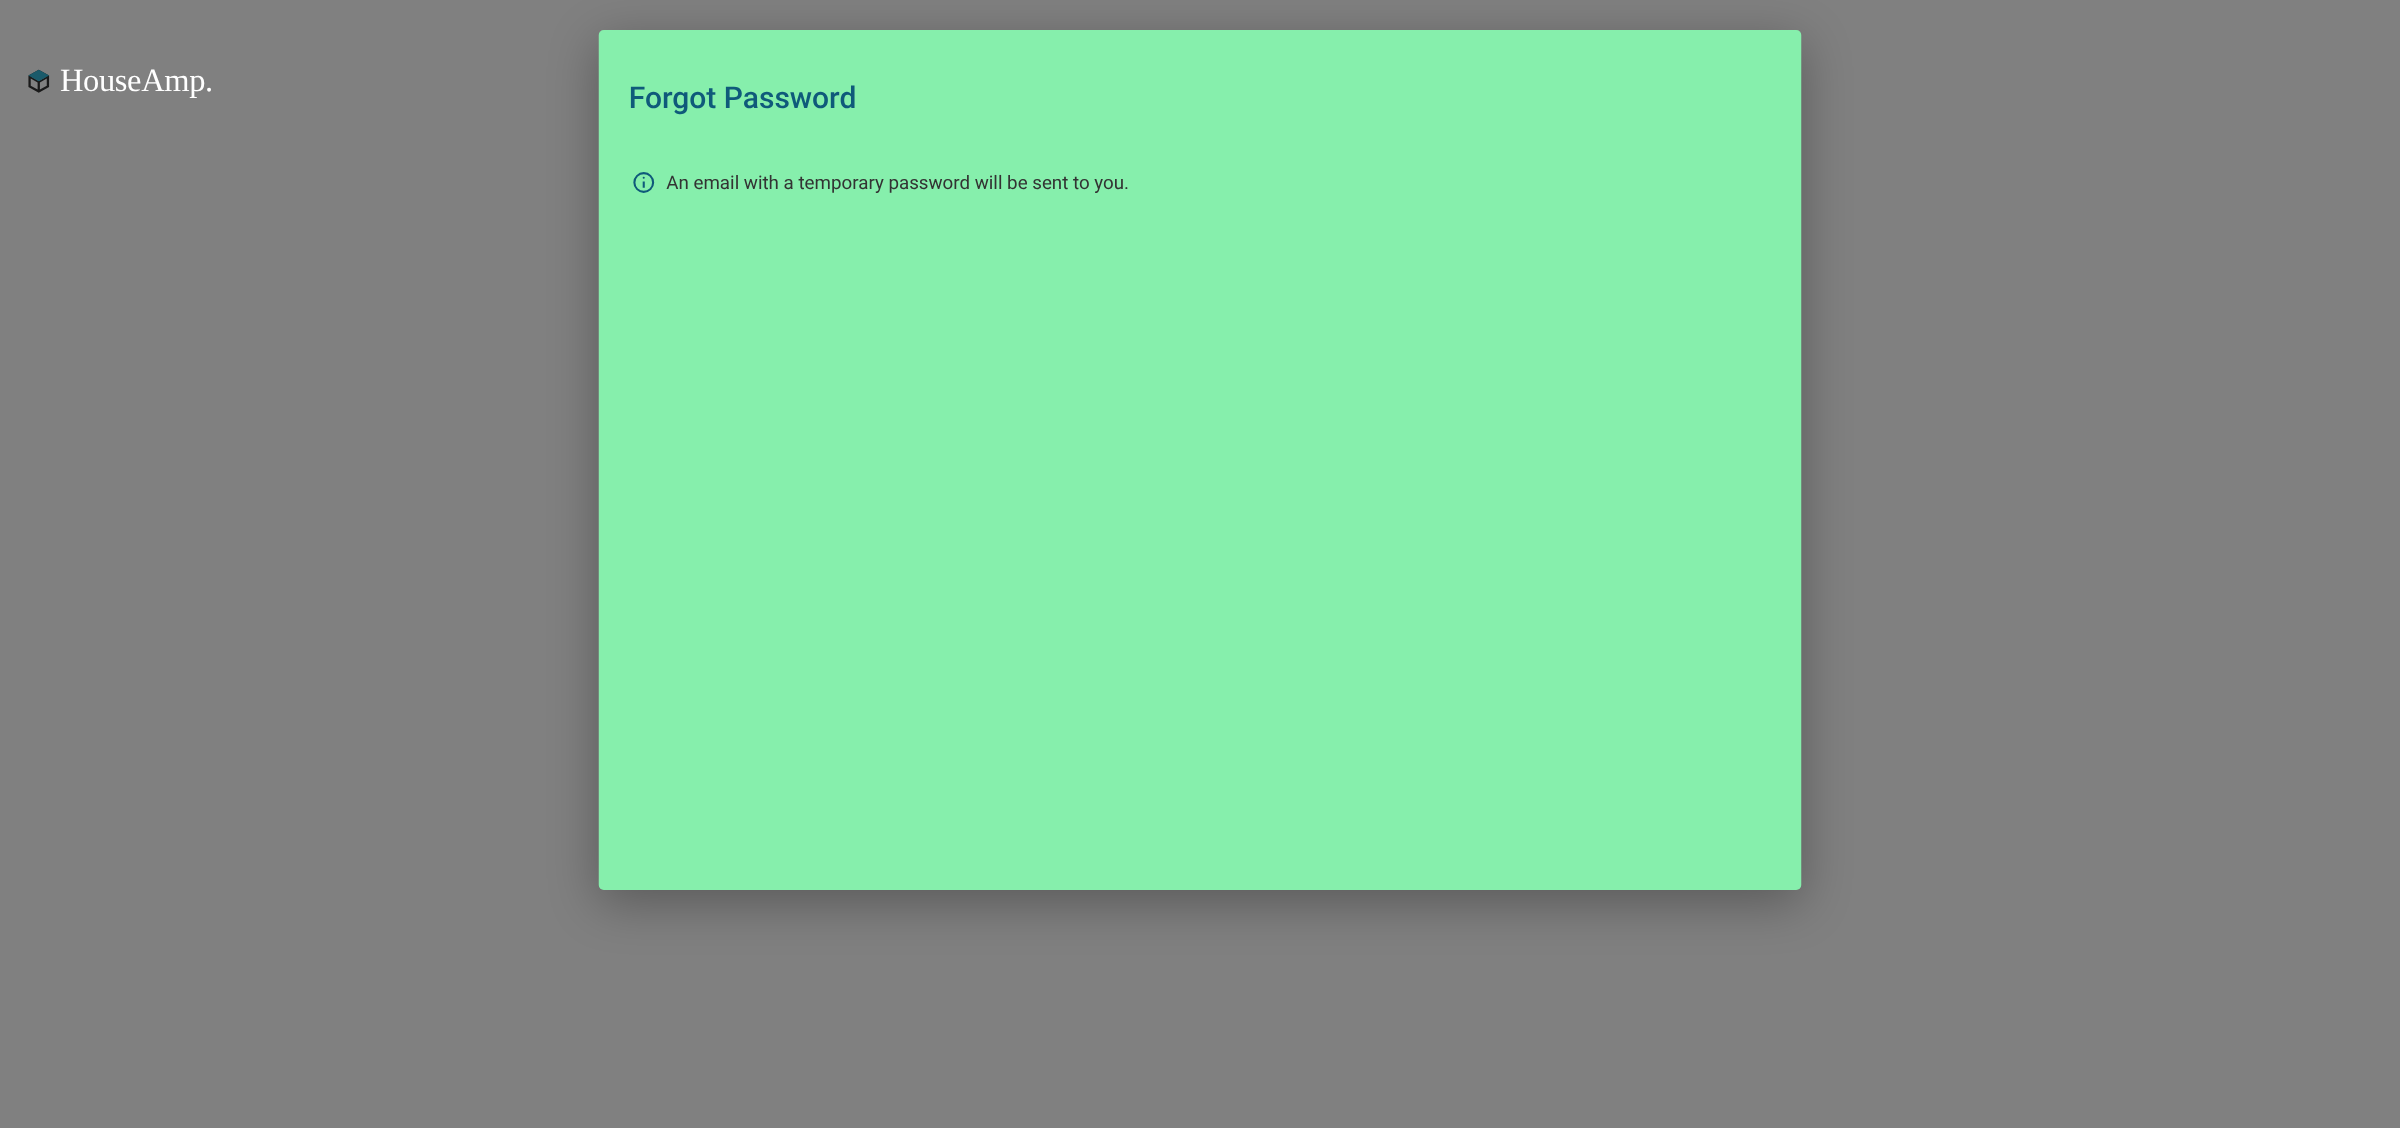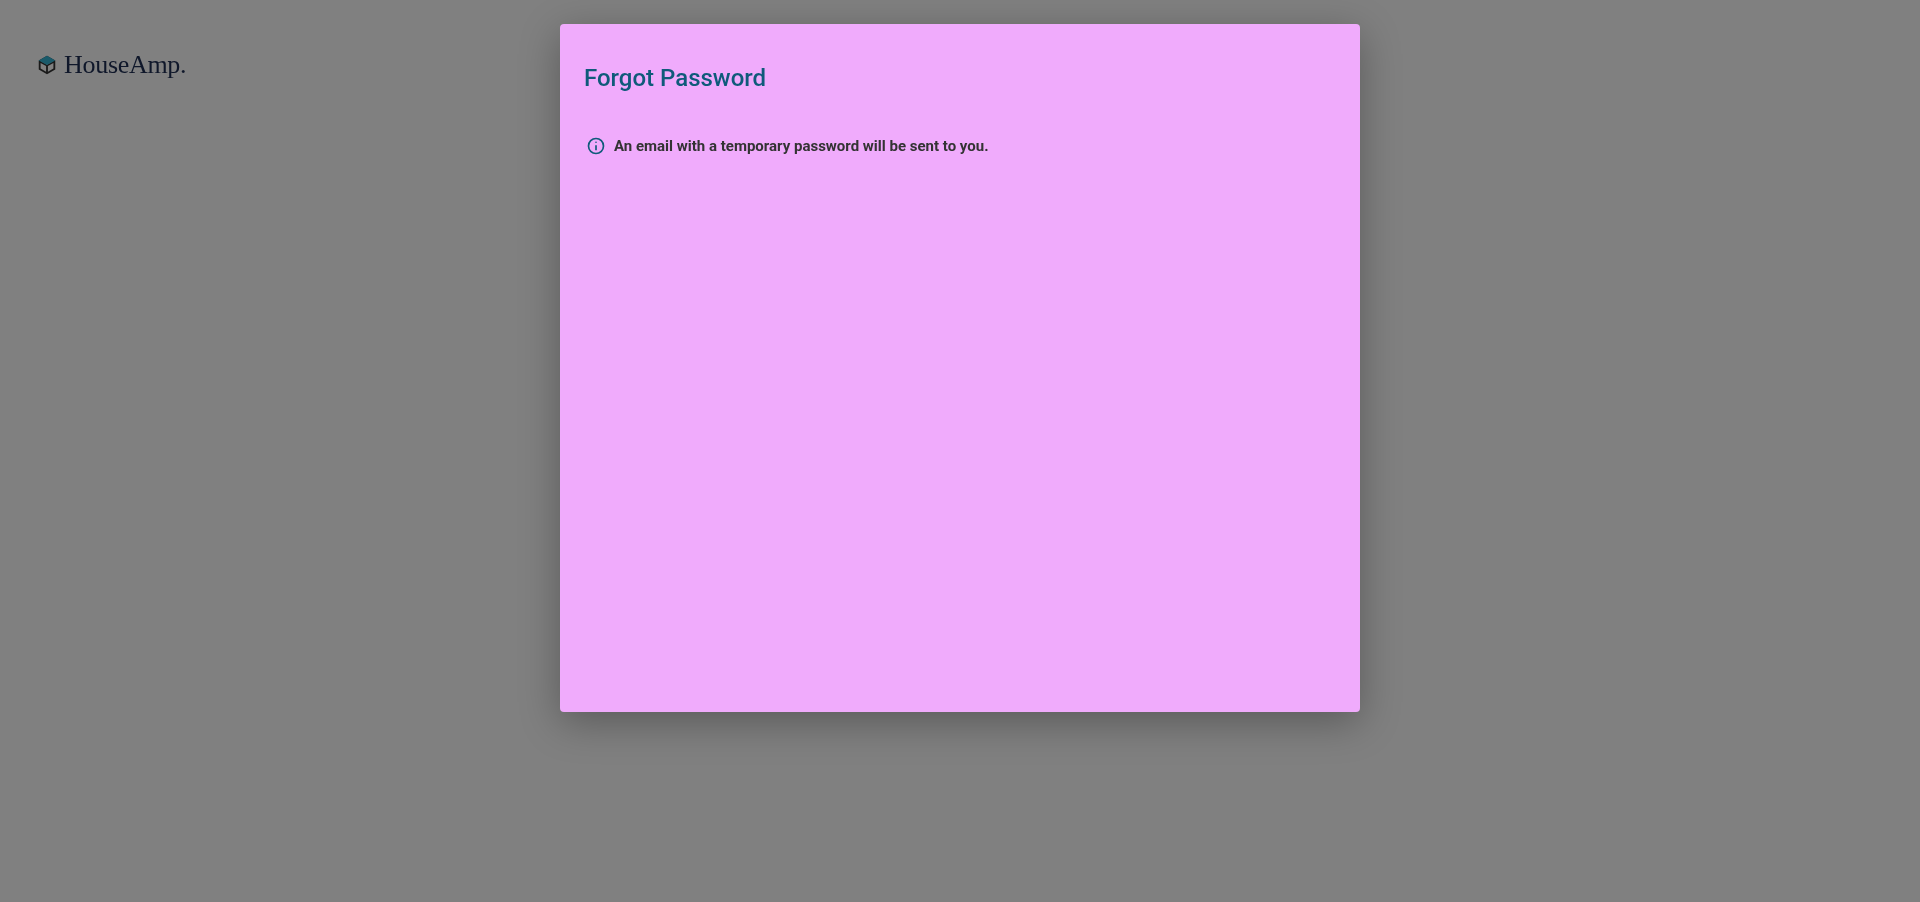--- a/index.html
+++ b/index.html
@@ -19,24 +19,24 @@
       position: absolute;
       top: 0;
       left: 0;
       right: 0;
       height: 124px;
       background-color: #808080;
     }
     .logo {
       position: absolute;
       top: 50px;
-      left: 36px;
+      left: 20px;
       display: flex;
       align-items: center;
-      color: #0f172a;
+      color: #ffffff;
       font-family: Georgia, "Times New Roman", serif;
       font-size: 26px;
       font-weight: 500;
       text-align: center;
     }
     .logo-icon {
       width: 22px;
       height: 22px;
       margin-right: 6px;
       display: inline-flex;
@@ -44,23 +44,23 @@
       justify-content: center;
     }
     .logo-text {
       letter-spacing: -0.3px;
     }
     .modal {
       position: absolute;
       top: 24px;
       left: 50%;
       transform: translateX(-50%);
-      width: 800px;
+      width: 962px;
       height: 688px;
-      background-color: #f0abfc;
+      background-color: #86efac;
       border-radius: 4px;
       box-shadow: 0 10px 40px rgba(0,0,0,0.3);
       padding: 40px 24px 24px 24px;
     }
     .modal-title {
       color: #0f5a7a;
       font-size: 24px;
       font-weight: 500;
       margin-bottom: 44px;
     }
@@ -106,21 +106,20 @@
       width: 20px;
       height: 20px;
       flex-shrink: 0;
       display: flex;
       align-items: center;
       justify-content: center;
     }
     .info-text {
       font-size: 15px;
       color: #333333;
-      font-weight: bold;
     }
   </style>
 </head>
 <body>
 
 <div class="header-bar"></div>
 
 <div class="logo">
   <span class="logo-icon">
     <svg viewBox="0 0 24 24" width="22" height="22" fill="#1a1a1a">

